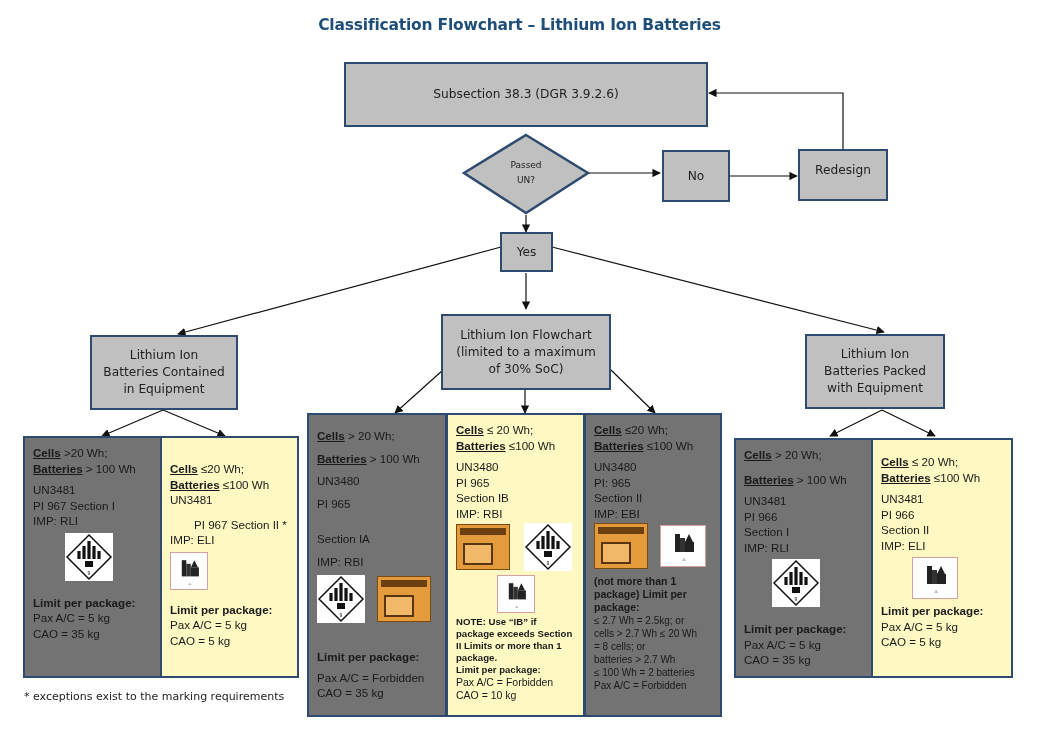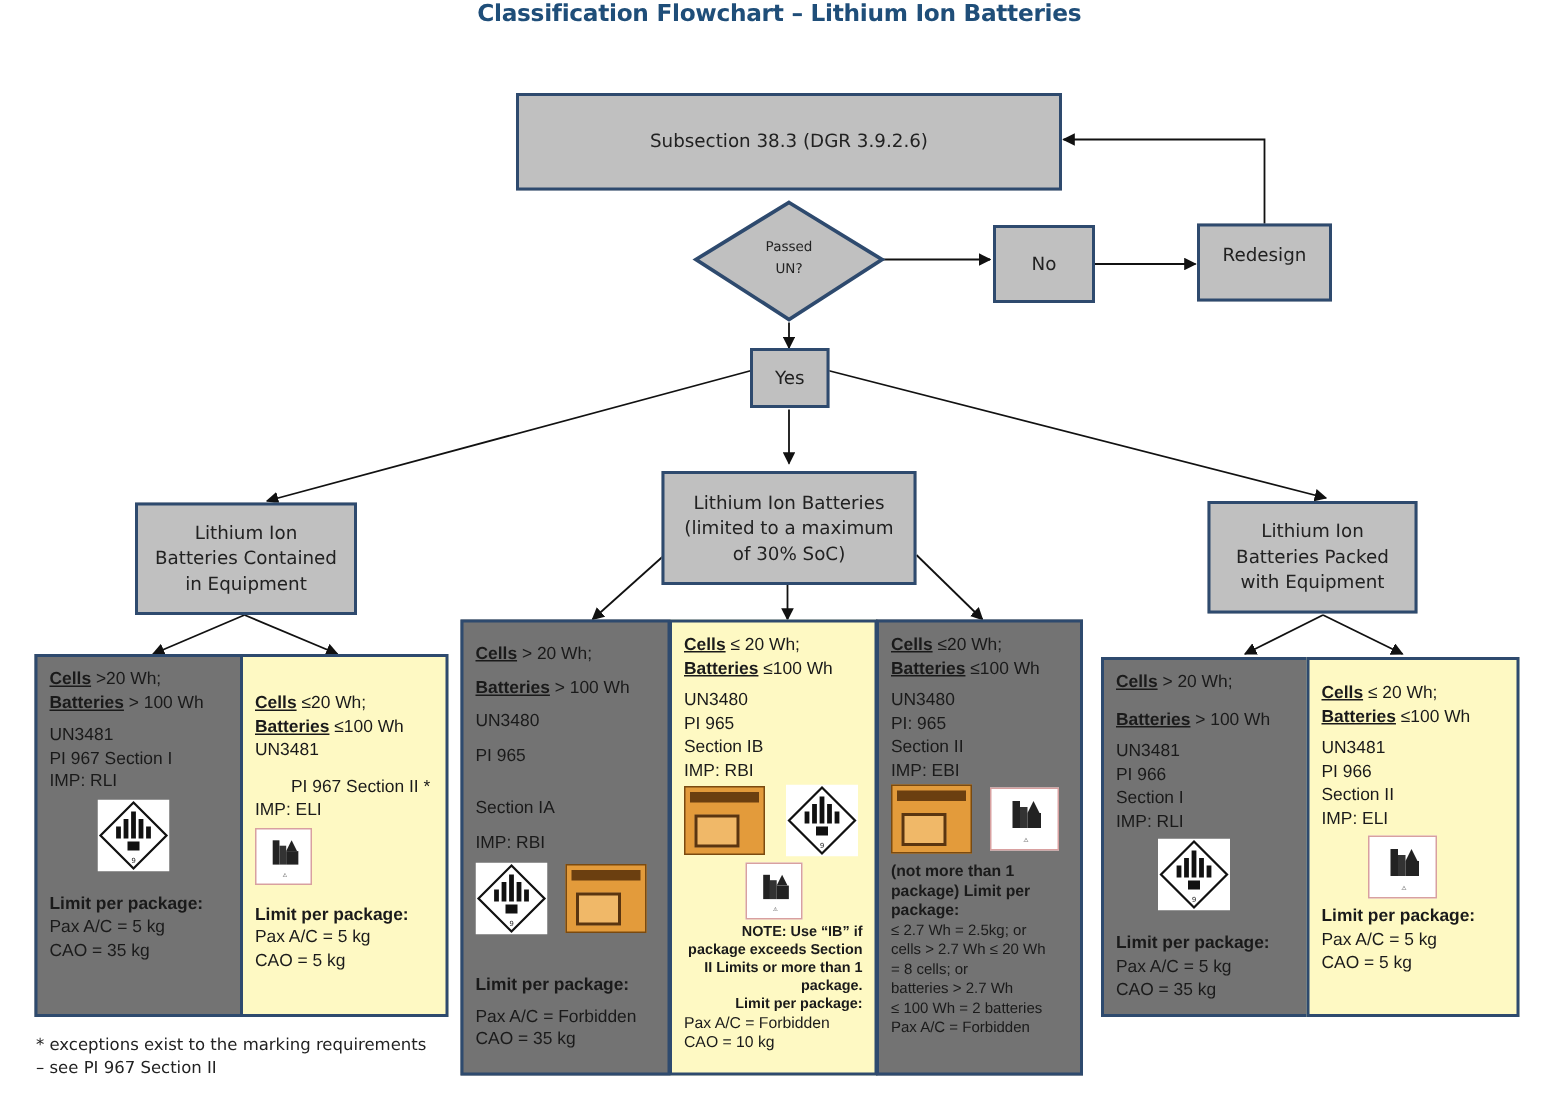--- a/index.html
+++ b/index.html
@@ -1,20 +1,20 @@
 <!DOCTYPE html>
 <html><head>
 <meta charset="utf-8">
 <style>
   * { box-sizing: border-box; margin: 0; padding: 0; }
   html, body { width: 1039px; height: 735px; background: #ffffff; overflow: hidden; }
   body { position: relative; font-family: "Liberation Sans", sans-serif; color: #1a1a1a; }
 
   #title {
-    position: absolute; left: 0; width: 1039px; top: 0; text-align: center;
+    position: absolute; left: 0; width: 1039px; top: 16px; text-align: center;
     font-family: "DejaVu Sans", sans-serif; font-weight: bold; font-size: 15.5px;
     color: #1f4e79; letter-spacing: -0.2px;
   }
 
   svg#connectors { position: absolute; left: 0; top: 0; width: 1039px; height: 735px; pointer-events: none; }
 
   .node {
     position: absolute; background: #c0c0c0; border: 2.5px solid #2e4a6e;
     display: flex; align-items: center; justify-content: center; text-align: center;
     font-family: "DejaVu Sans", sans-serif; font-size: 12.2px; line-height: 17px; color: #222;
@@ -105,21 +105,21 @@
   <span>Yes</span>
 </div>
 
 <div class="node" style="left:90px; top:335px; width:148px; height:75px; flex-direction:column;">
   <span>Lithium Ion</span>
   <span>Batteries Contained</span>
   <span>in Equipment</span>
 </div>
 
 <div class="node" style="left:441px; top:314px; width:170px; height:76px; flex-direction:column;">
-  <span>Lithium Ion Batteries</span>
+  <span>Lithium Ion Flowchart</span>
   <span>(limited to a maximum</span>
   <span>of 30% SoC)</span>
 </div>
 
 <div class="node" style="left:805px; top:334px; width:140px; height:75px; flex-direction:column;">
   <span>Lithium Ion</span>
   <span>Batteries Packed</span>
   <span>with Equipment</span>
 </div>
 
@@ -162,21 +162,20 @@
           <text x="21" y="35" font-size="4" text-anchor="middle" fill="#444" font-family="Liberation Sans, sans-serif">⚠</text>
         </svg></span>
   </div>
   <span class="line b" style="margin-top:12px">Limit per package:</span>
   <span class="line">Pax A/C = 5 kg</span>
   <span class="line">CAO = 5 kg</span>
 </div>
 
 <div id="footnote">
   <span style="display:block">* exceptions exist to the marking requirements</span>
-  <span style="display:block">– see PI 967 Section II</span>
 </div>
 
 <div class="panel dark" style="left:307px; top:413px; width:140px; height:304px;">
   <span class="line" style="margin-top:6px"><span class="u">Cells</span><span> &gt; 20 Wh;</span></span>
   <span class="line" style="margin-top:7px"><span class="u">Batteries</span><span> &gt; 100 Wh</span></span>
   <span class="line" style="margin-top:7px">UN3480</span>
   <span class="line" style="margin-top:7px">PI 965</span>
   <span class="line" style="margin-top:20px">Section IA</span>
   <span class="line" style="margin-top:7px">IMP: RBI</span>
   <div class="icons" style="gap:12px; margin-top:6px;">
@@ -221,21 +220,21 @@
   </div>
   <div class="icons" style="justify-content:center; margin-top:4px;">
     <span class="eli-label"><svg viewBox="0 0 40 40" width="100%" height="100%">
           <rect x="12" y="8" width="5" height="18" fill="#222"></rect>
           <rect x="17" y="12" width="5" height="14" fill="#333"></rect>
           <rect x="22" y="16" width="9" height="10" fill="#222"></rect>
           <polygon points="26,8 30,16 22,16" fill="#222"></polygon>
           <text x="21" y="35" font-size="4" text-anchor="middle" fill="#444" font-family="Liberation Sans, sans-serif">⚠</text>
         </svg></span>
   </div>
-  <div style="font-size:9.6px; line-height:12px; font-weight:bold; margin-top:3px;text-align:right;">
+  <div style="font-size:9.6px; line-height:12px; font-weight:bold; margin-top:3px;">
     <span class="line">NOTE: Use “IB” if</span>
     <span class="line">package exceeds Section</span>
     <span class="line">II Limits or more than 1</span>
     <span class="line">package.</span>
     <span class="line">Limit per package:</span>
   </div>
   <div style="font-size:10.5px; line-height:13px;">
     <span class="line">Pax A/C = Forbidden</span>
     <span class="line">CAO = 10 kg</span>
   </div>

